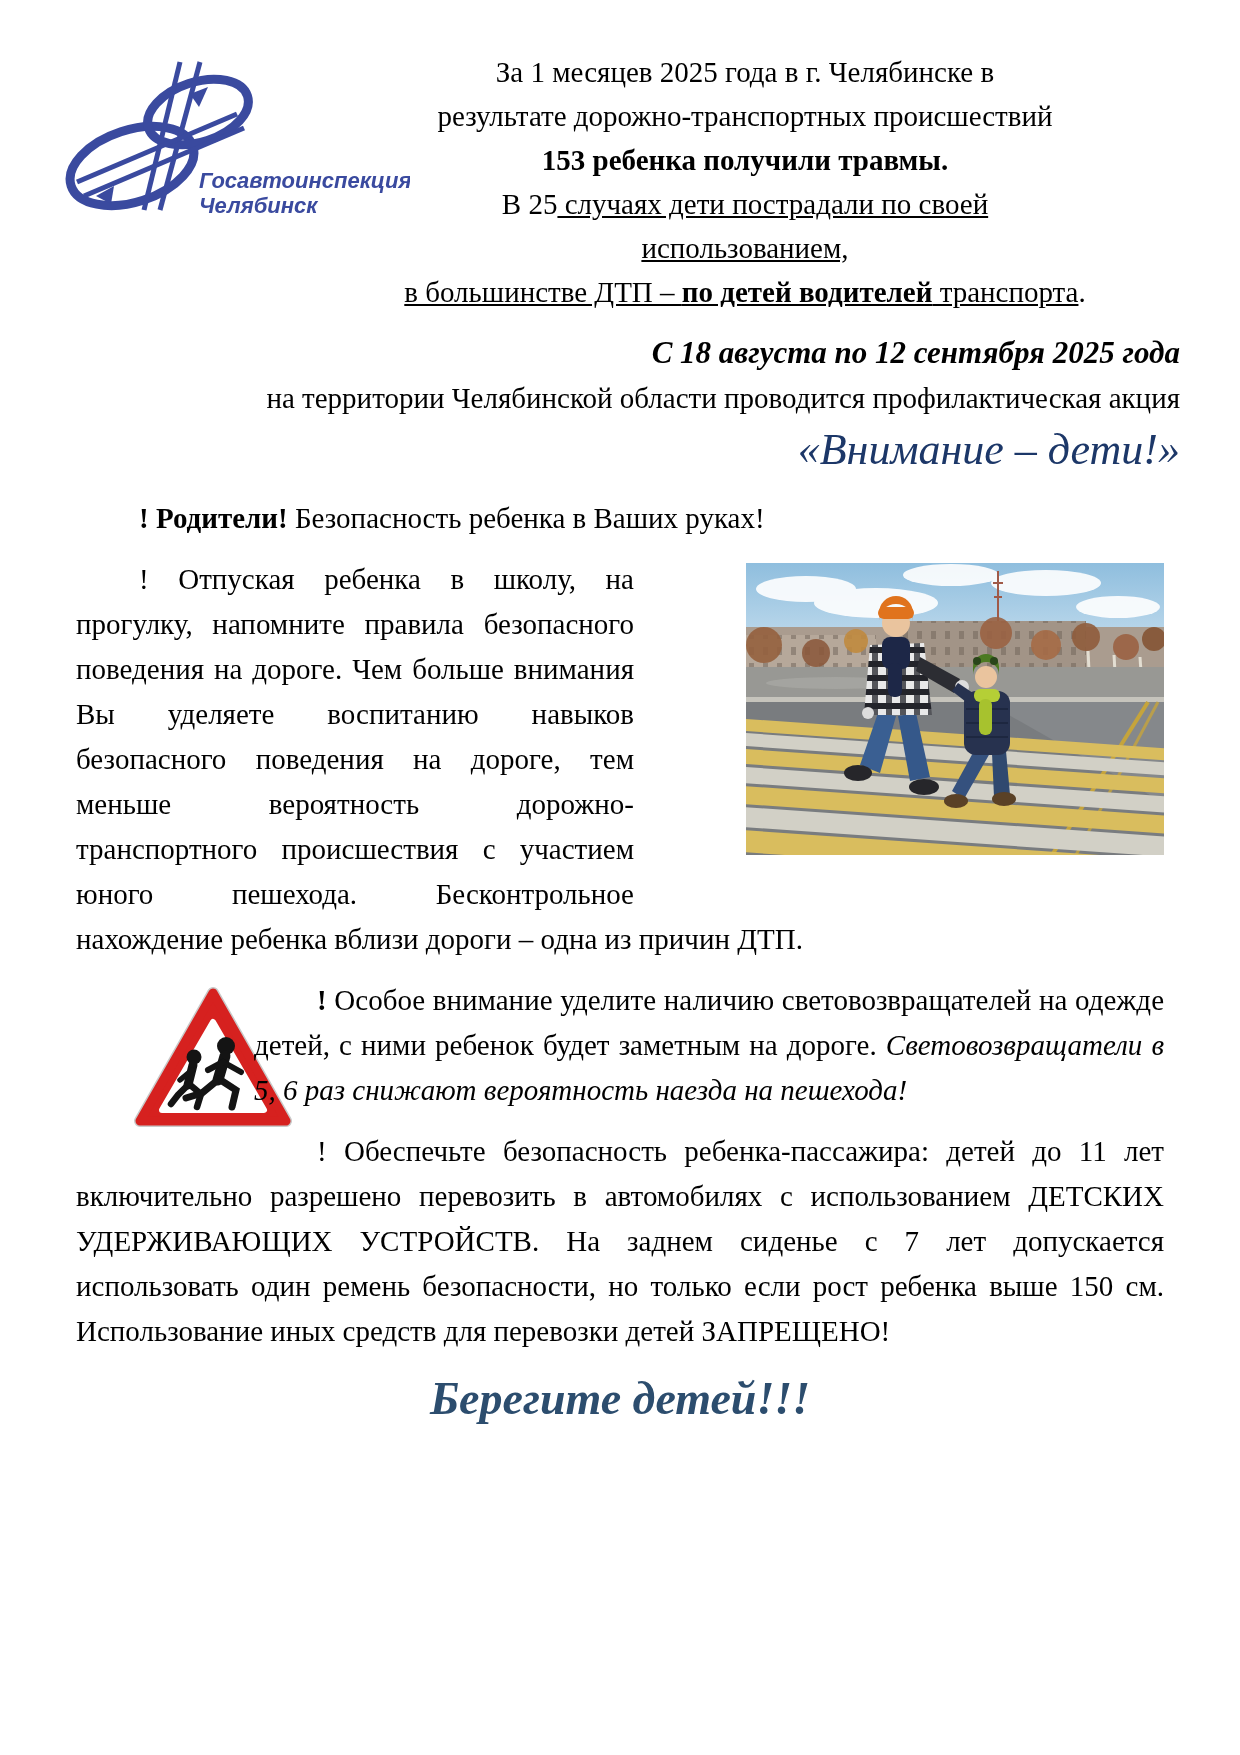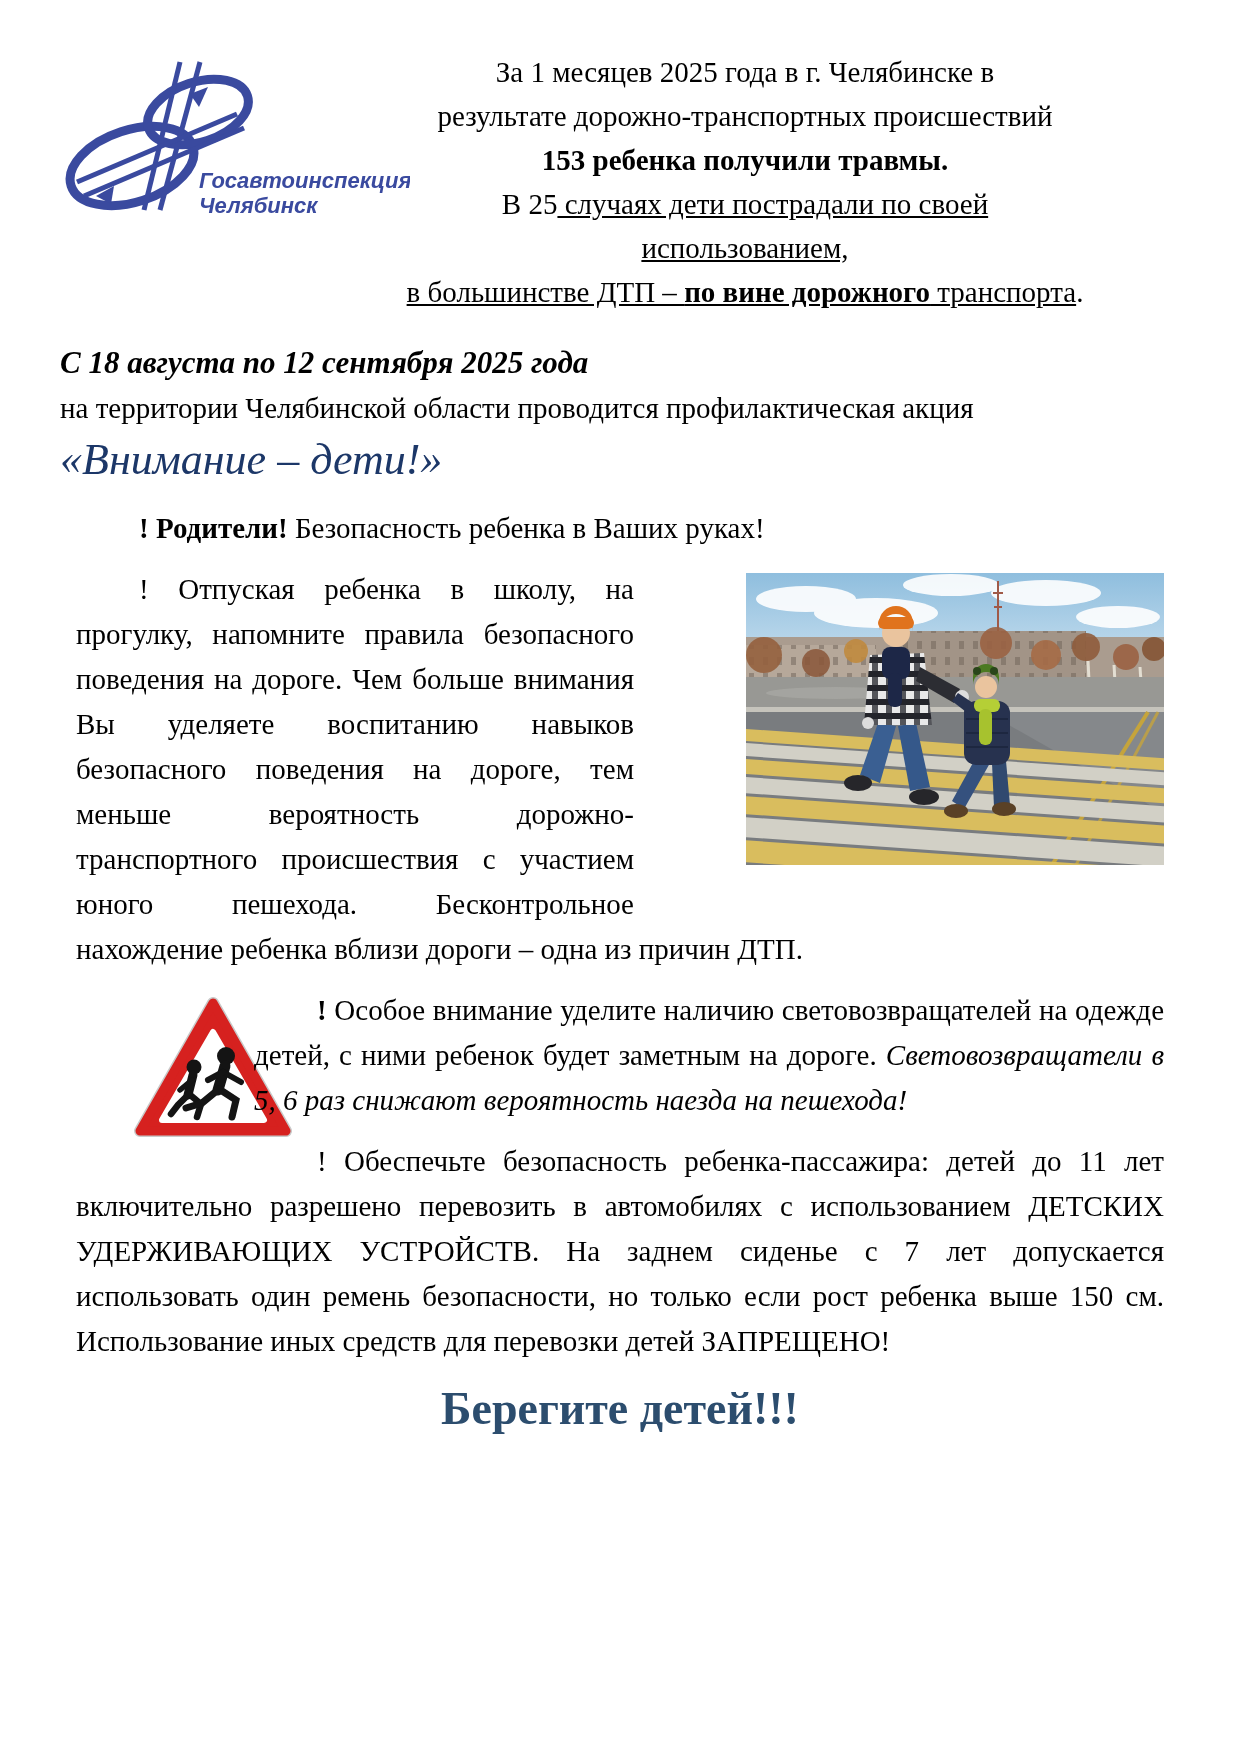--- a/index.html
+++ b/index.html
@@ -6,32 +6,32 @@
   body{
     width:1240px;height:1755px;background:#ffffff;overflow:hidden;
     font-family:"Liberation Serif","DejaVu Serif",serif;color:#000;
   }
   .page{position:relative;padding:0 60px;width:1120px;}
   
   .logo{position:absolute;left:62px;top:60px;width:348px;height:160px;}
   .hdr{margin-left:250px;padding-top:50px;text-align:center;font-size:29px;line-height:44px;}
   .b{font-weight:bold}.i{font-style:italic}.u{text-decoration:underline}
   
-  .camp{text-align:left;margin-top:26px;}
+  .camp{text-align:right;margin-top:16px;}
   .camp-dates{font-weight:bold;font-style:italic;font-size:31px;line-height:46px;}
   .camp-sub{font-size:29px;line-height:44px;}
   .camp-title{font-weight:normal;font-style:italic;font-size:44px;line-height:60px;color:#1c3768;}
   
   .bodytext p{margin:16px;text-align:justify;text-indent:63px;font-size:29px;line-height:45px;}
   .p1{margin-top:14px;}
   .photo-float{float:right;width:418px;height:292px;margin:6px 0 62px 112px;}
   .photo-float svg{display:block;}
   .sign-float{float:left;width:160px;height:148px;margin:8px 24px 10px -6px;}
   .p4{margin-top:26px;}
-  .footer{clear:both;text-align:center;font-weight:bold;
+  .footer{clear:both;text-align:center;font-weight:bold;font-style:italic;
           font-size:46px;line-height:58px;color:#2c4d6e;}
   .logo text{font-family:"Liberation Sans","DejaVu Sans",sans-serif;font-weight:bold;font-style:italic;}
 </style>
 </head>
 <body>
 
 <div class="page">
 
   <div class="logo">
     <svg viewBox="0 0 348 160" width="348" height="160">
@@ -53,21 +53,21 @@
       <text x="137" y="153" font-size="22" fill="#3a4a9f">Челябинск</text>
     </svg>
   </div>
 
   <div class="hdr">
     <div><span>За 1 месяцев 2025 года в г. Челябинске в</span></div>
     <div><span>результате дорожно-транспортных происшествий</span></div>
     <div><span class="b">153 ребенка получили травмы.</span></div>
     <div><span>В 25</span><span class="u"> случаях дети пострадали по своей</span></div>
     <div><span class="u">использованием,</span></div>
-    <div><span class="u">в большинстве ДТП – </span><span class="b u">по вине дорожного</span><span class="u"> транспорта</span><span>.</span></div>
+    <div><span class="u">в большинстве ДТП – </span><span class="b u">по детей водителей</span><span class="u"> транспорта</span><span>.</span></div>
   </div>
 
   <div class="camp">
     <div class="camp-dates">С 18 августа по 12 сентября 2025 года</div>
     <div class="camp-sub">на территории Челябинской области проводится профилактическая акция</div>
     <div class="camp-title">«Внимание – дети!»</div>
   </div>
 
   <div class="bodytext">
 

